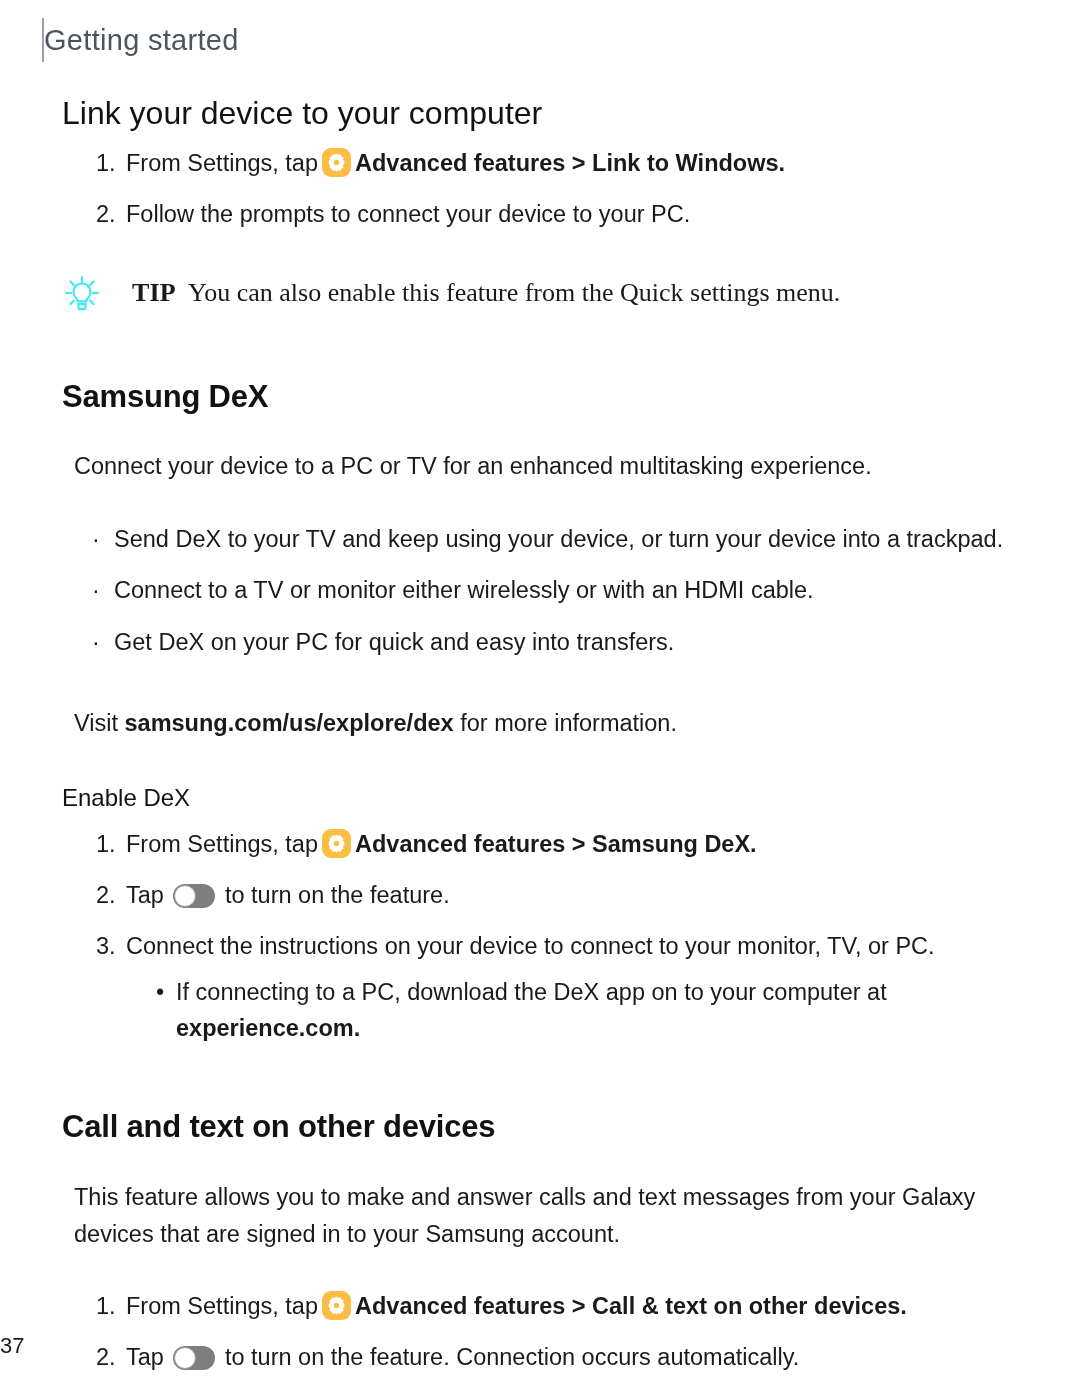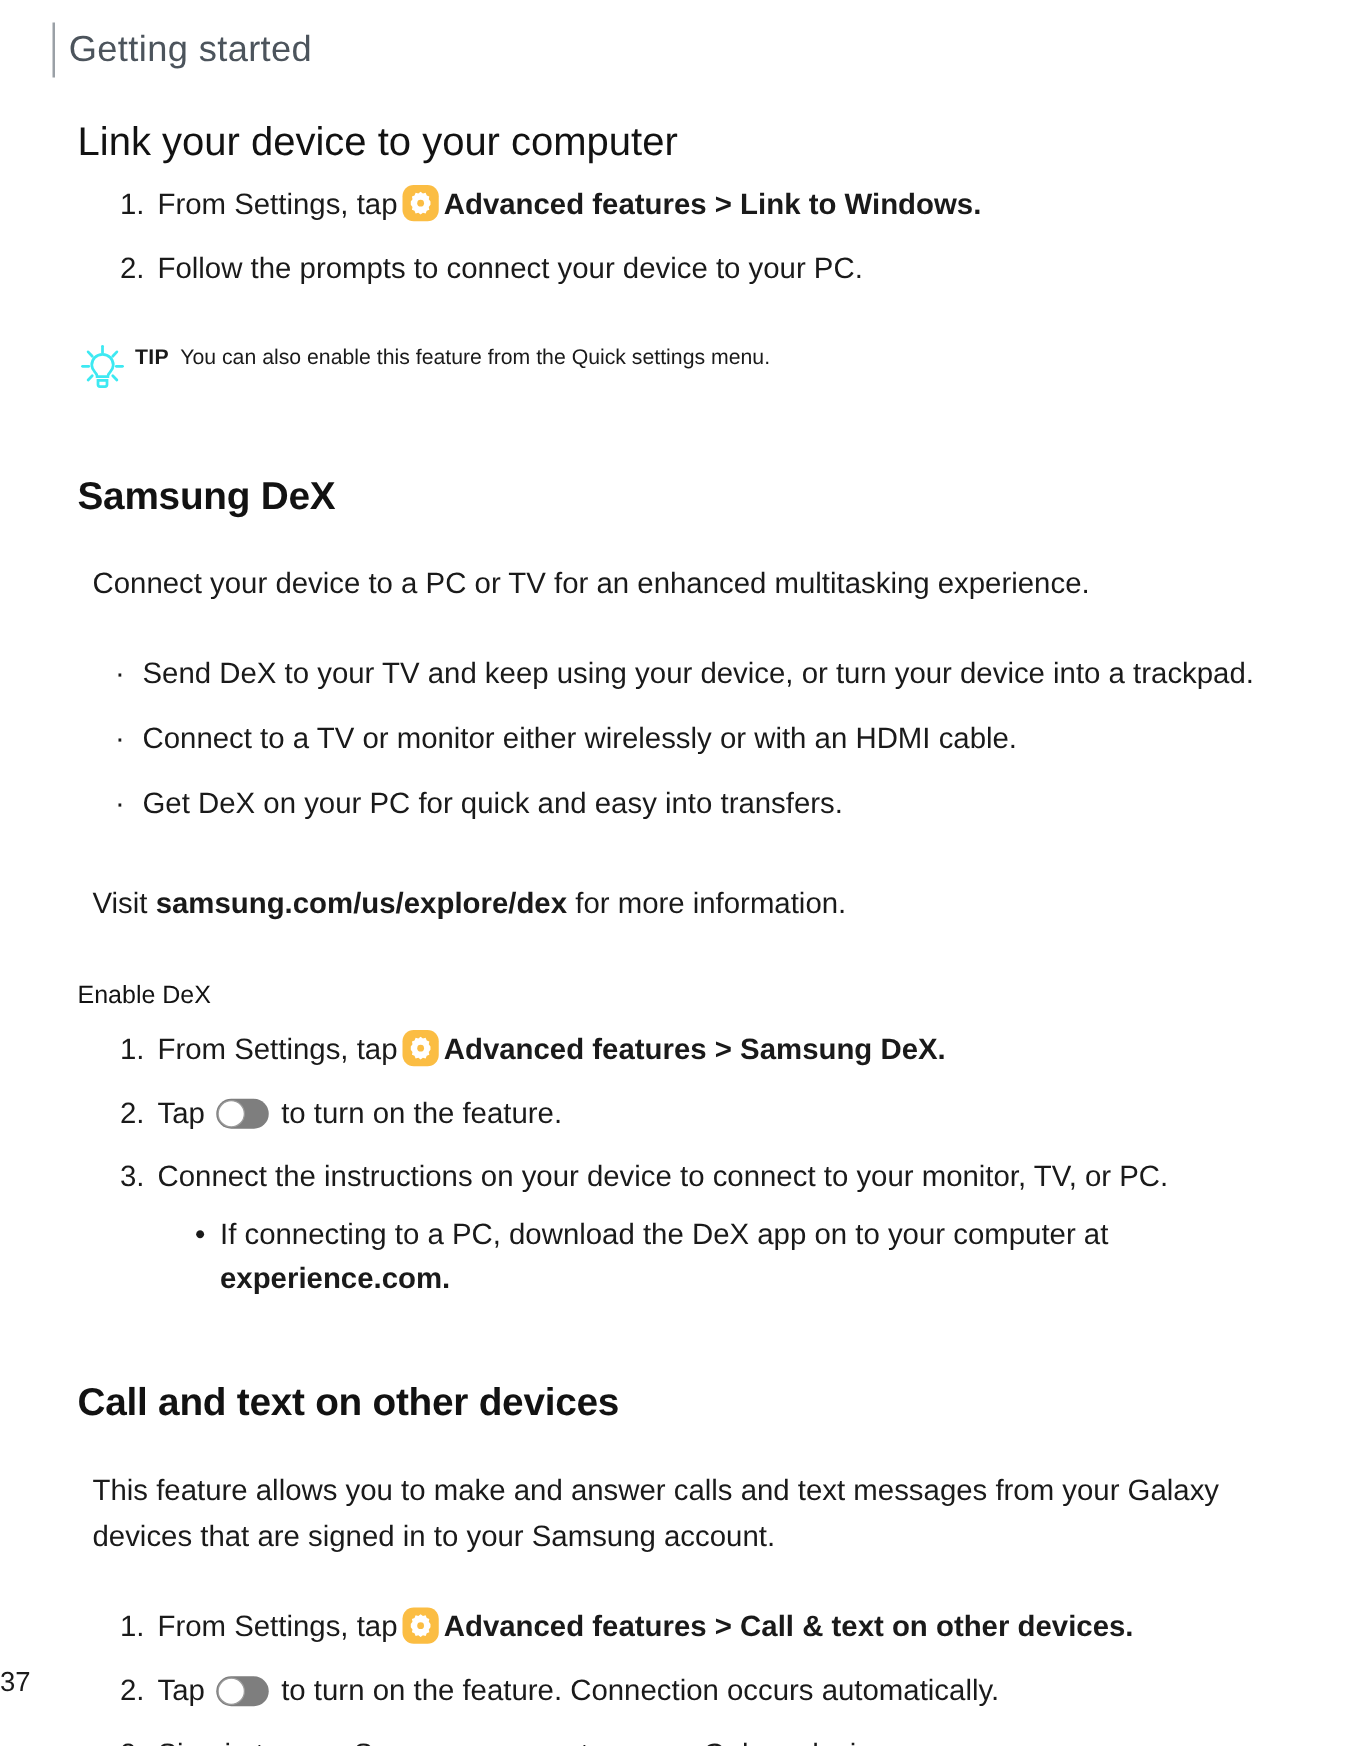--- a/index.html
+++ b/index.html
@@ -21,21 +21,21 @@
     width: 1080px;
     height: 1397px;
     box-sizing: border-box;
     padding: 0 62px;
   }
 
   
   .running-header {
     display: flex;
     align-items: center;
-    gap: 11px;
+    gap: 0;
     padding-top: 14px;
     margin-left: -20px;
     height: 52px;
   }
   .header-rule {
     width: 2px;
     height: 44px;
     background: #9aa0a6;
     flex: 0 0 auto;
   }
@@ -57,21 +57,21 @@
     color: #121212;
   }
   h3.sec-h3 {
     font-size: 32px;
     font-weight: 400;
     margin: 0 0 0 0;
     line-height: 1.2;
     color: #121212;
   }
   h4.sec-h4 {
-    font-size: 20px;
+    font-size: 24px;
     font-weight: 500;
     margin: 0;
     line-height: 1.2;
     color: #121212;
   }
 
   
   p.body {
     font-size: 23.5px;
     line-height: 1.58;
@@ -179,23 +179,24 @@
     border-radius: 50%;
     background: #ffffff;
     border: 1.5px solid #9b9b9b;
     box-sizing: border-box;
   }
 
   
   .tip {
     display: flex;
     align-items: flex-start;
-    gap: 6px;
-    font-size: 17px;
+    gap: 30px;
+    font-size: 26px;
     line-height: 1.55;
+    font-family: Liberation Serif, serif;
   }
   .tip .bulb {
     flex: 0 0 auto;
     width: 40px;
     height: 38px;
     margin-top: 2px;
   }
   .tip .tip-text { flex: 1 1 auto; }
   .tip-label {
     font-weight: 700;

